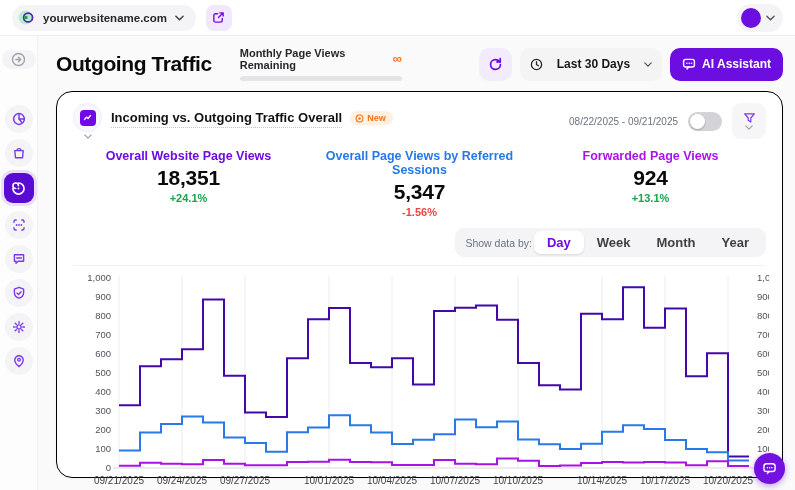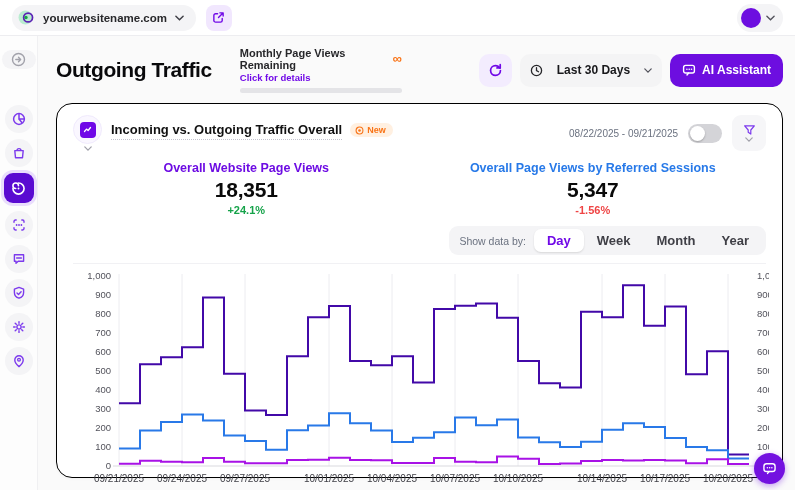--- a/index.html
+++ b/index.html
@@ -79,21 +79,21 @@
   .metric { flex:1; text-align:center; }
   .metric .m-label { font-size:12.5px; font-weight:700; }
   .metric .m-value { font-size:21px; font-weight:700; color:#0a0a0a; margin-top:3px; letter-spacing:-0.2px; }
   .metric .m-delta { font-size:11px; font-weight:700; margin-top:2px; }
 
   
   .tabs-row { display:flex; justify-content:flex-end; margin-top:10px; padding-bottom:8px;
     border-bottom:1px solid #f1f1f4; }
   .tabs-pill { background:#f4f4f6; border-radius:9px; display:flex; align-items:center;
     padding:3px 4px 3px 10px; gap:2px; }
-  .tabs-pill .tlabel { font-size:10.5px; color:#6b7280; margin-right:6px; }
+  .tabs-pill .tlabel { font-size:10.5px; color:#6b7280; margin-right:0; }
   .tab { font-size:13px; font-weight:600; color:#3f3f46; padding:4px 13px; border-radius:7px; cursor:pointer; }
   .tab.active { background:#fff; color:#7008e7; box-shadow:0 1px 2px rgba(0,0,0,.12); }
 
   .chart-wrap { flex:1; min-height:0; margin-top:4px; }
   svg text { font-family:"Liberation Sans", sans-serif; }
 
   
   .chat-fab { position:absolute; right:10px; bottom:6px; width:31px; height:31px; border-radius:50%;
     background:#7311e0; border:none; display:flex; align-items:center; justify-content:center;
     cursor:pointer; box-shadow:0 2px 6px rgba(109,14,224,.4); }
@@ -196,21 +196,20 @@
 
     <div class="content">
 
       <div class="page-head">
         <h1 class="page-title">Outgoing Traffic</h1>
         <div class="quota">
           <div class="quota-top">
             <span class="quota-label">Monthly Page Views Remaining</span>
             <span class="quota-inf">∞</span>
           </div>
-          <div class="quota-link">Click for details</div>
           <div class="quota-bar"></div>
         </div>
         <div class="head-right">
           <button class="refresh-btn">
             <svg width="15" height="15" viewBox="0 0 14 14">
                 <path d="M11.6 7A4.6 4.6 0 116.9 2.4c1.9 0 3.4 1 4.2 2.4" fill="none" stroke="#7008e7" stroke-width="1.6" stroke-linecap="round"></path>
                 <path d="M11.4 1.6v3h-3" fill="none" stroke="#7008e7" stroke-width="1.6" stroke-linecap="round" stroke-linejoin="round"></path>
               </svg>
           </button>
           <div class="range-pill">
@@ -279,20 +278,25 @@
         <div class="metrics">
           <div class="metric">
             <div class="m-label" style="color: rgb(109, 12, 227);">Overall Website Page Views</div>
             <div class="m-value">18,351</div>
             <div class="m-delta" style="color: rgb(22, 163, 74);">+24.1%</div>
           </div>
           <div class="metric">
             <div class="m-label" style="color: rgb(39, 121, 232);">Overall Page Views by Referred Sessions</div>
             <div class="m-value">5,347</div>
             <div class="m-delta" style="color: rgb(239, 68, 68);">-1.56%</div>
+          </div>
+          <div class="metric">
+            <div class="m-label" style="color: rgb(172, 19, 235);">Forwarded Page Views</div>
+            <div class="m-value">924</div>
+            <div class="m-delta" style="color: rgb(22, 163, 74);">+13.1%</div>
           </div>
         </div>
 
         <div class="tabs-row">
           <div class="tabs-pill">
             <span class="tlabel">Show data by:</span>
             <span id="tabs-container" style="display:flex">
                 <span class="tab active">Day</span>
                 <span class="tab">Week</span>
                 <span class="tab">Month</span>

